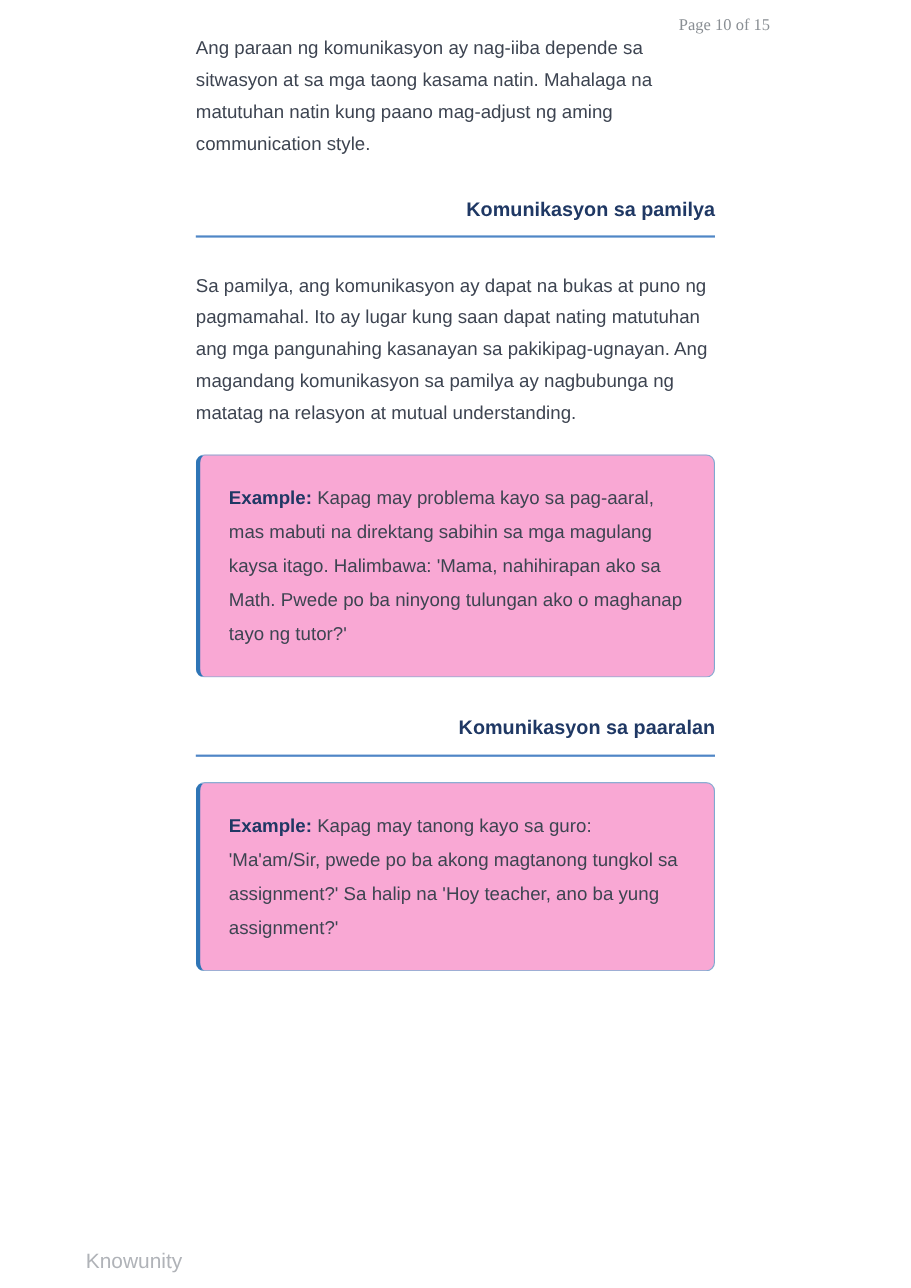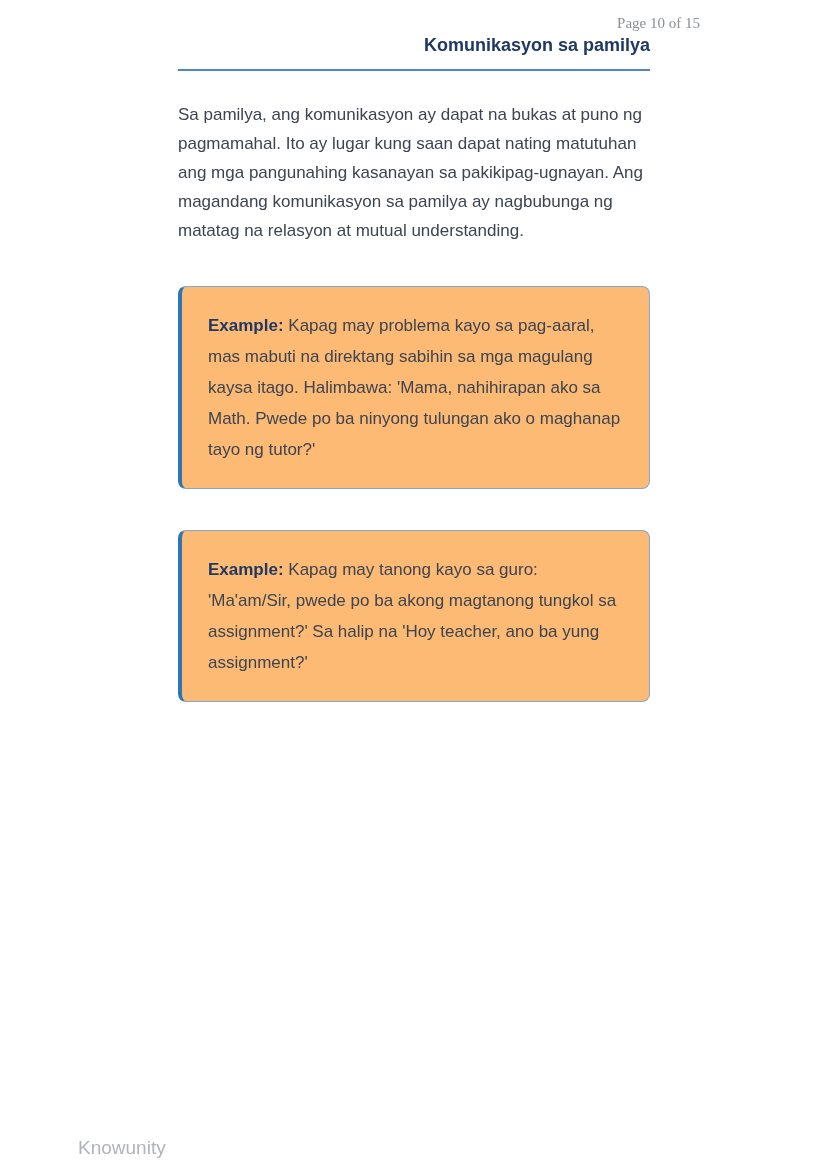--- a/index.html
+++ b/index.html
@@ -34,23 +34,23 @@
   }
   .section-heading.first { margin-top: 52px; }
   .section-heading.later { margin-top: 34px; text-align: right; }
   .body-paragraph {
     margin-top: 29px;
     font-size: 17px;
     line-height: 29px;
     color: #3d4451;
   }
   .example-box {
-    margin-top: 41px;
+    margin-top: 23px;
     margin-bottom: 34px;
-    background: #fdba74;
+    background: #f9a8d4;
     border: 1px solid #7fa8d0;
     border-left: 4px solid #2e75b6;
     border-radius: 8px;
     padding: 23px 26px;
   }
   .example-text {
     font-size: 17px;
     line-height: 31px;
     color: #3d4451;
   }
@@ -70,28 +70,30 @@
 </style>
 </head>
 <body>
 
 <div class="page">
 
   <div class="page-number">Page 10 of 15</div>
 
   <div class="content">
 
+    <p class="body-paragraph">Ang paraan ng komunikasyon ay nag-iiba depende sa sitwasyon at sa mga taong kasama natin. Mahalaga na matutuhan natin kung paano mag-adjust ng aming communication style.</p>
 
     <h2 class="section-heading later">Komunikasyon sa pamilya</h2>
     <p class="body-paragraph">Sa pamilya, ang komunikasyon ay dapat na bukas at puno ng pagmamahal. Ito ay lugar kung saan dapat nating matutuhan ang mga pangunahing kasanayan sa pakikipag-ugnayan. Ang magandang komunikasyon sa pamilya ay nagbubunga ng matatag na relasyon at mutual understanding.</p>
 
     <div class="example-box">
       <p class="example-text"><span class="example-label">Example:</span><span> Kapag may problema kayo sa pag-aaral, mas mabuti na direktang sabihin sa mga magulang kaysa itago. Halimbawa: 'Mama, nahihirapan ako sa Math. Pwede po ba ninyong tulungan ako o maghanap tayo ng tutor?'</span></p>
     </div>
 
+    <h2 class="section-heading later">Komunikasyon sa paaralan</h2>
 
     <div class="example-box">
       <p class="example-text"><span class="example-label">Example:</span><span> Kapag may tanong kayo sa guro: 'Ma'am/Sir, pwede po ba akong magtanong tungkol sa assignment?' Sa halip na 'Hoy teacher, ano ba yung assignment?'</span></p>
     </div>
 
   </div>
 
   <div class="footer">Knowunity</div>
 
 </div>

